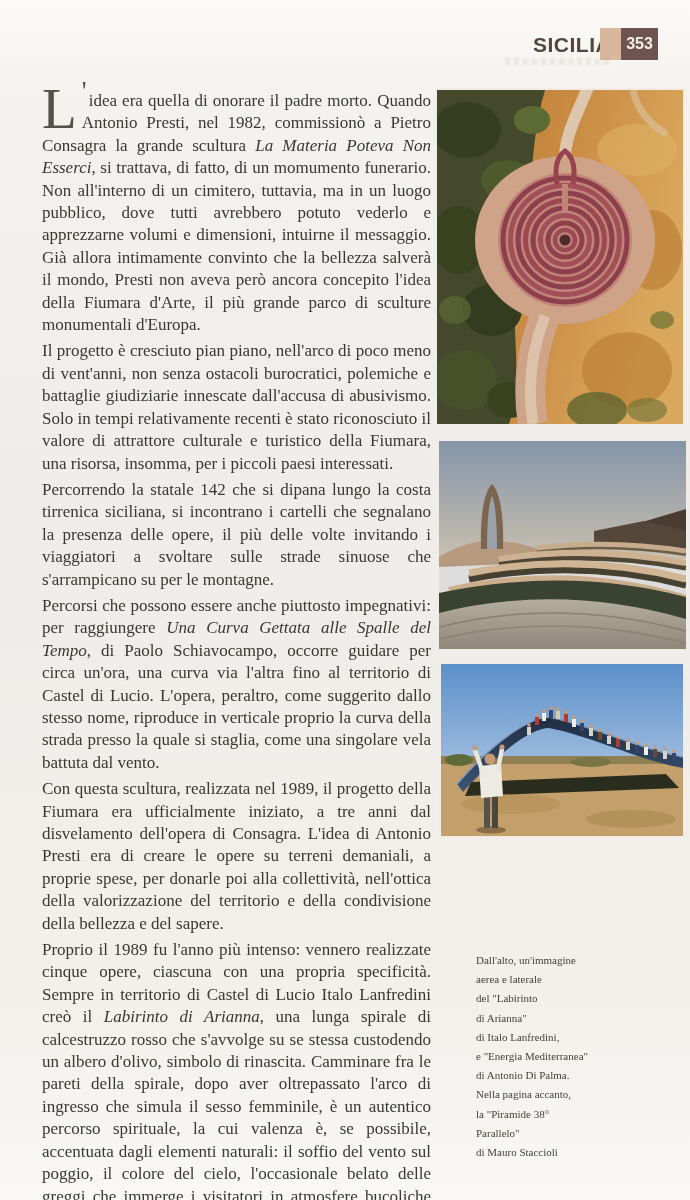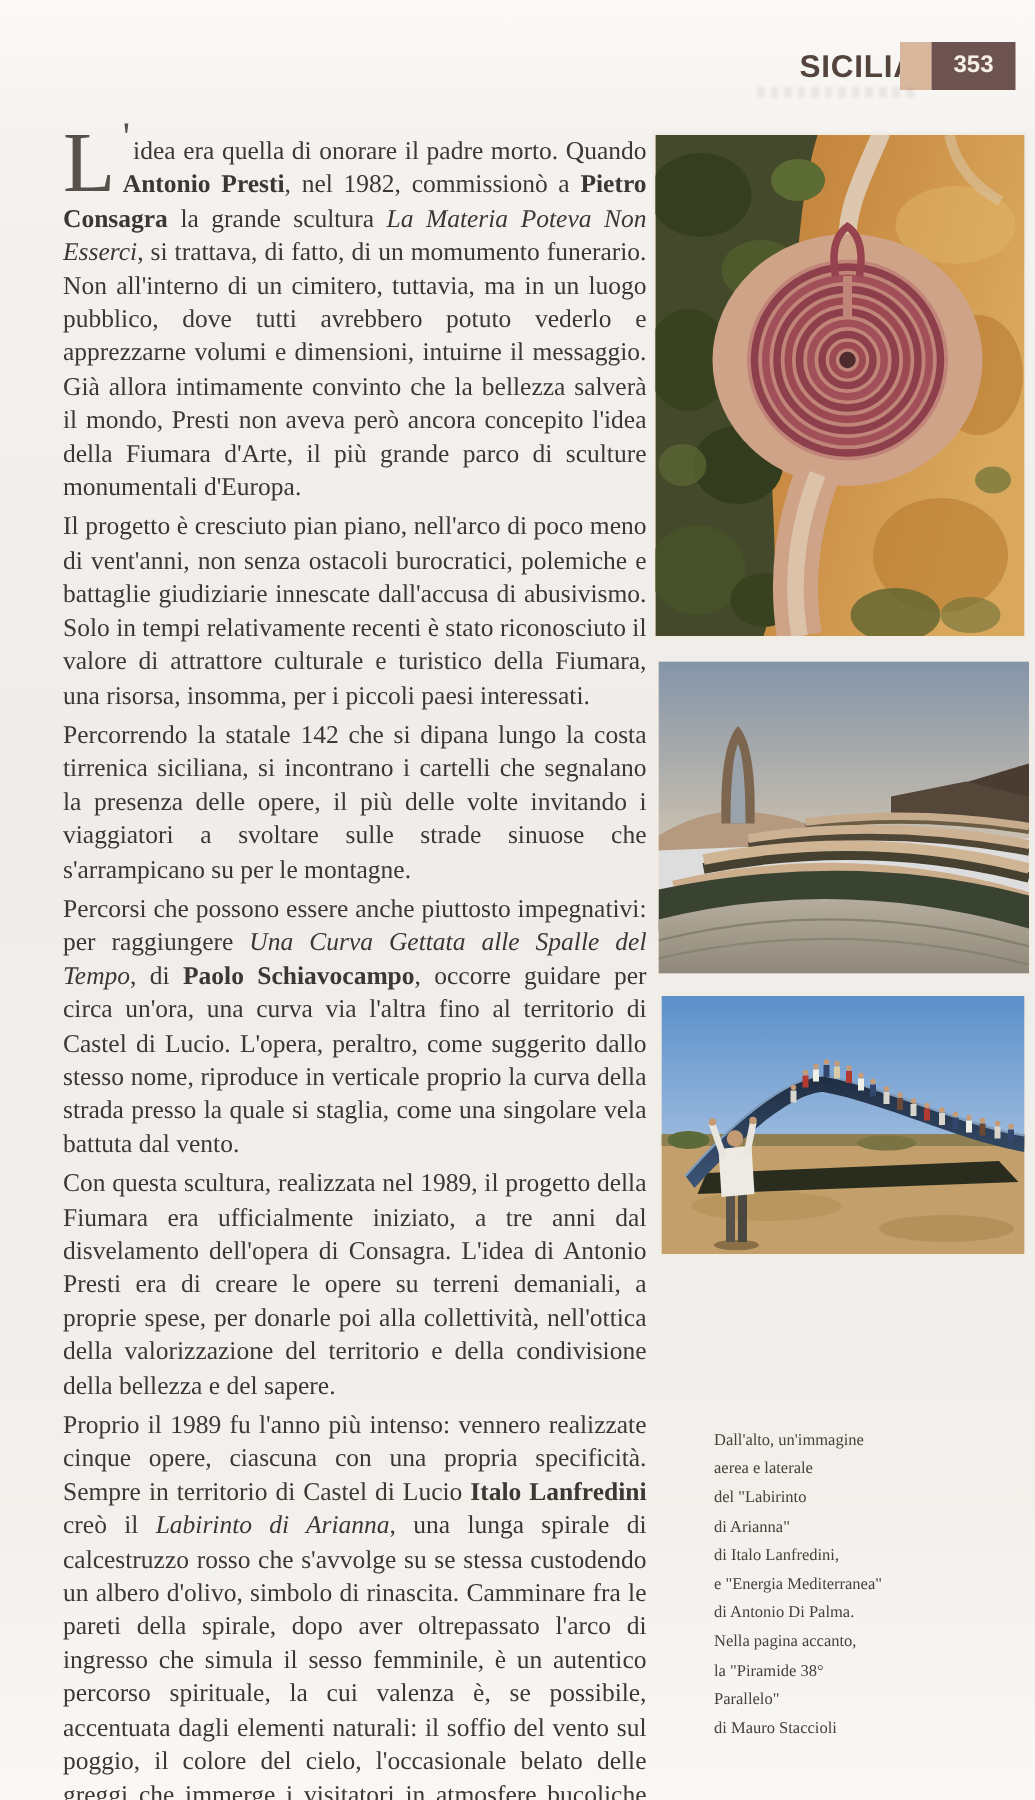--- a/index.html
+++ b/index.html
@@ -11,35 +11,35 @@
   
   .header{position:absolute;top:28px;left:0;width:690px;height:34px;}
   .section-title{
     position:absolute;left:533px;top:5px;
     font-family:"Liberation Sans",sans-serif;font-weight:bold;font-size:21px;
     letter-spacing:.5px;color:#53443e;
   }
   .page-tab{position:absolute;left:600px;top:0;height:32px;display:flex;}
   .tab-left{width:21px;height:32px;background:#d9b79c;}
   .tab-right{
-    width:56px;height:32px;background:#6e5450;color:#f5efe8;
+    width:37px;height:32px;background:#6e5450;color:#f5efe8;
     font-family:"Liberation Sans",sans-serif;font-weight:bold;font-size:16px;
     display:flex;align-items:center;justify-content:center;
   }
   .bleed{
     position:absolute;left:505px;top:58px;width:105px;height:7px;opacity:.5;filter:blur(1px);
     background:repeating-linear-gradient(90deg,rgba(150,138,126,.28) 0 5px,transparent 5px 9px);
   }
   
   .article{
     position:absolute;left:42px;top:86px;width:389px;
     font-size:17px;line-height:22.4px;text-align:justify;color:#3b3733;
   }
   .article p{margin:0 0 4px 0;}
-  .article .b{font-weight:bold;}
+  .article .b{font-weight:normal;}
   .article .i{font-style:italic;}
   .dropcap{
     float:left;font-size:57px;line-height:40px;padding:3px 5px 0 0;color:#57504a;
   }
   .dropapos{font-size:27px;line-height:10px;vertical-align:6px;color:#57504a;margin-right:2px;}
   
   .photo{position:absolute;margin:0;background:#ddd;box-shadow:0 0 0 2px #f2ede4;}
   .photo svg{display:block;}
   #photo1{left:437px;top:90px;width:246px;height:334px;}
   #photo2{left:439px;top:441px;width:247px;height:208px;}

